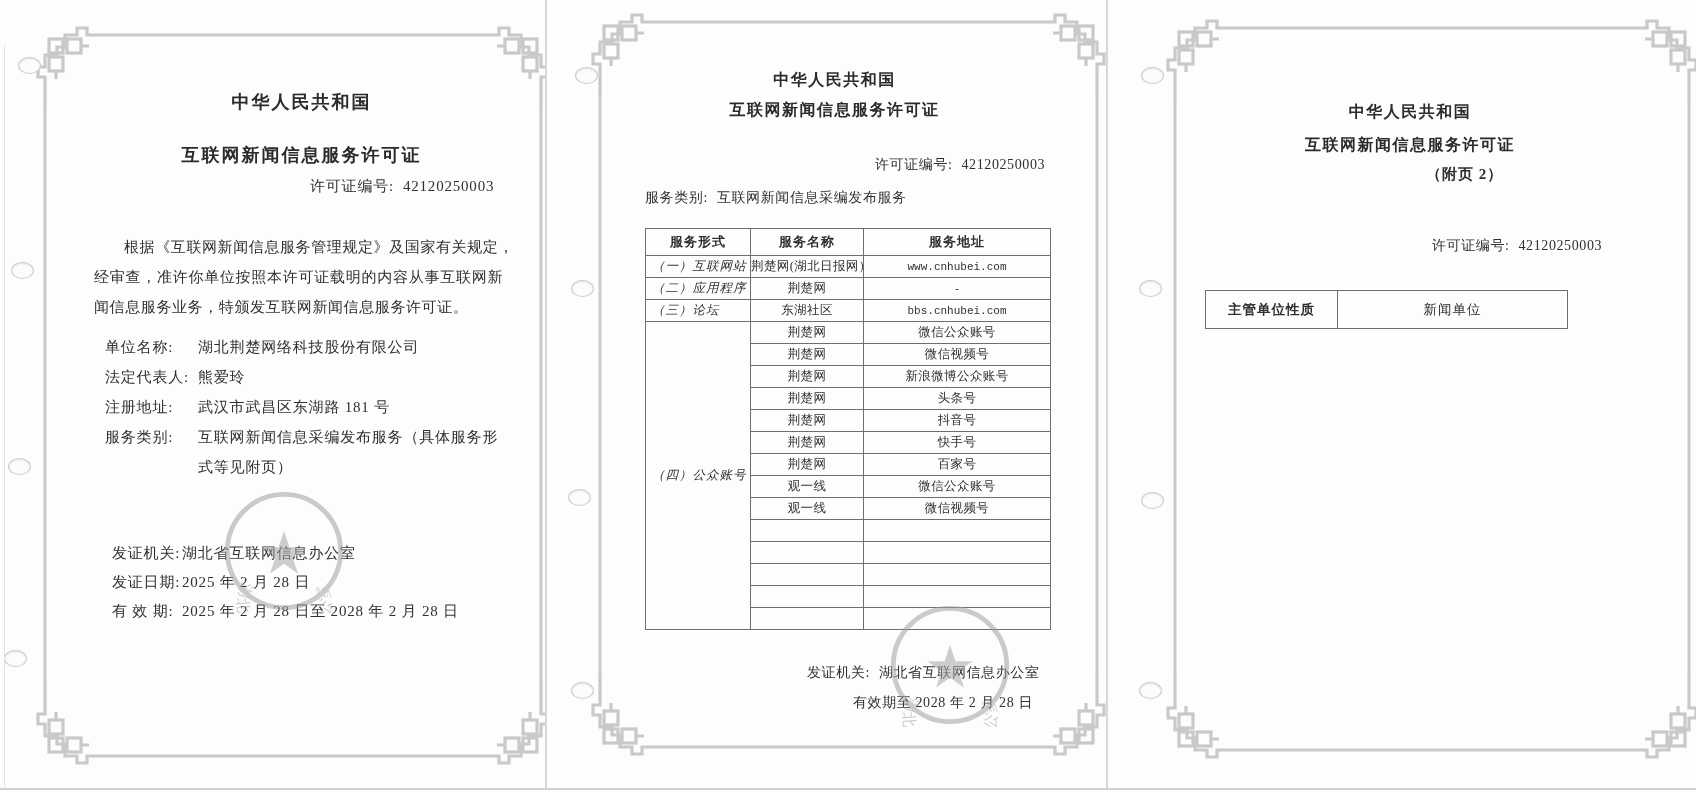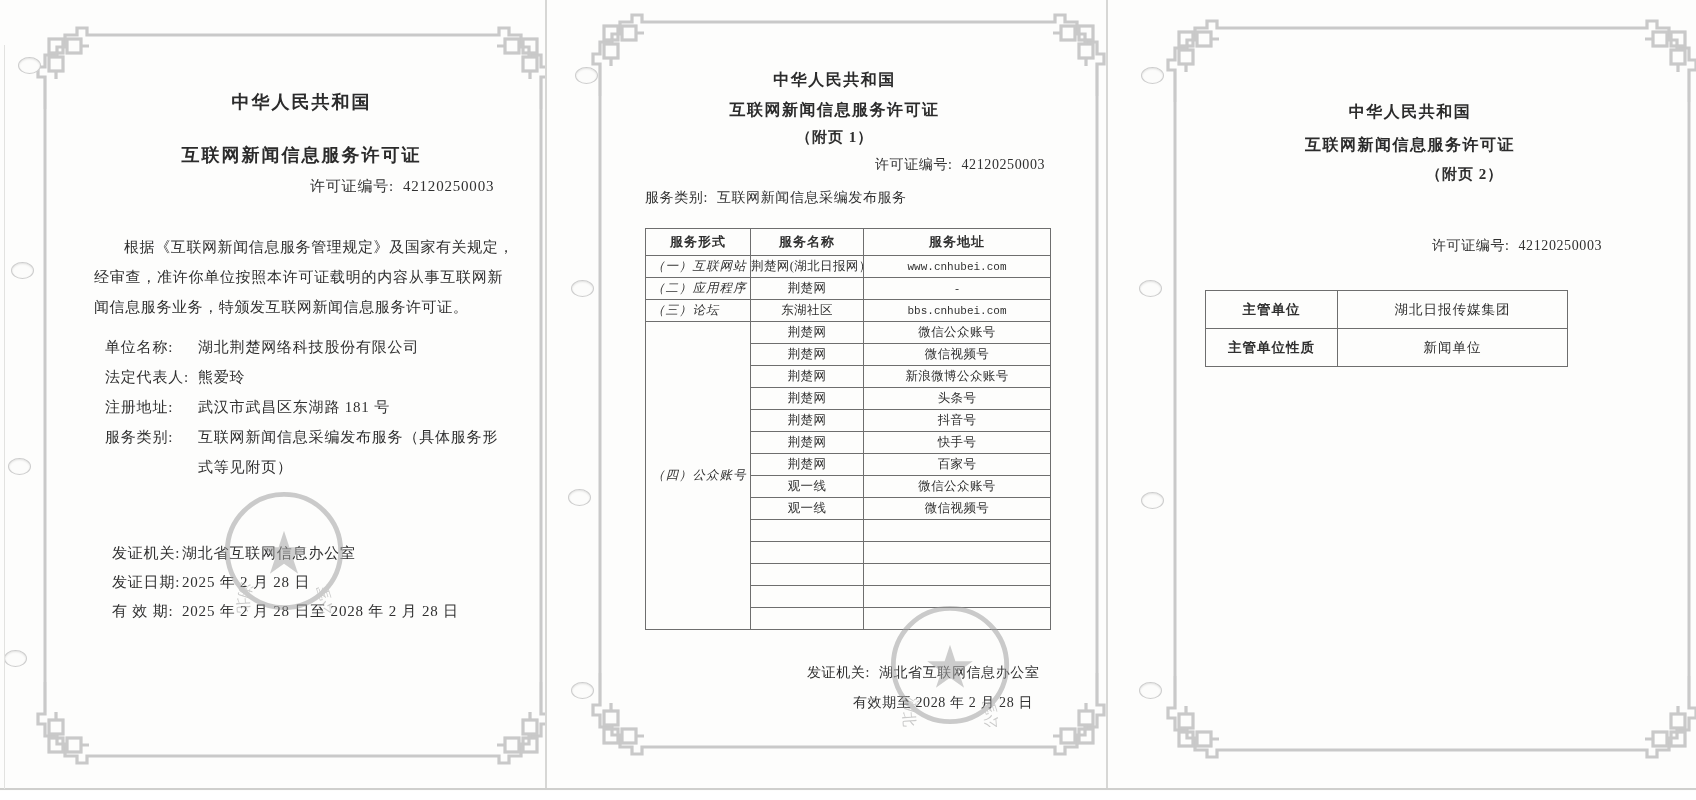--- a/index.html
+++ b/index.html
@@ -154,21 +154,20 @@
     </g>
   </svg>
 
   <div class="hole" style="left:30px; top:67px;"></div>
   <div class="hole" style="left:26px; top:280px;"></div>
   <div class="hole" style="left:23px; top:489px;"></div>
   <div class="hole" style="left:26px; top:682px;"></div>
 
   <div class="abs ctr title-md" style="left:0; top:70px;  width:562px;">中华人民共和国</div>
   <div class="abs ctr title-md" style="left:0; top:100px; width:562px;">互联网新闻信息服务许可证</div>
-  <div class="abs ctr subtitle" style="left:0; top:128px; width:562px;">（附页 1）</div>
 
   <div class="abs line14 lab-val" style="left:330px; top:156px;">
     <span>许可证编号:</span><span class="val">42120250003</span>
   </div>
 
   <div class="abs line14 lab-val" style="left:100px; top:189px;">
     <span>服务类别:</span><span class="val">互联网新闻信息采编发布服务</span>
   </div>
 
   <table id="svc-table" class="abs" style="left:100px; top:228px;padding-left:26px;">
@@ -308,24 +307,20 @@
     <span>许可证编号:</span><span class="val">42120250003</span>
   </div>
 
   <table id="mgr-table" class="abs" style="left:98px; top:290px;">
     <colgroup>
         <col style="width:132px">
         <col style="width:230px">
       </colgroup>
     <tbody>
       <tr>
-        <td class="mgr-label">主管单位</td>
-        <td>湖北日报传媒集团</td>
-      </tr>
-      <tr>
         <td class="mgr-label">主管单位性质</td>
         <td>新闻单位</td>
       </tr>
     </tbody>
   </table>
 </div>
 
 <div class="sep-v" style="left:545px;"></div>
 <div class="sep-v" style="left:1106px;"></div>
 <div class="edge-bottom"></div>

